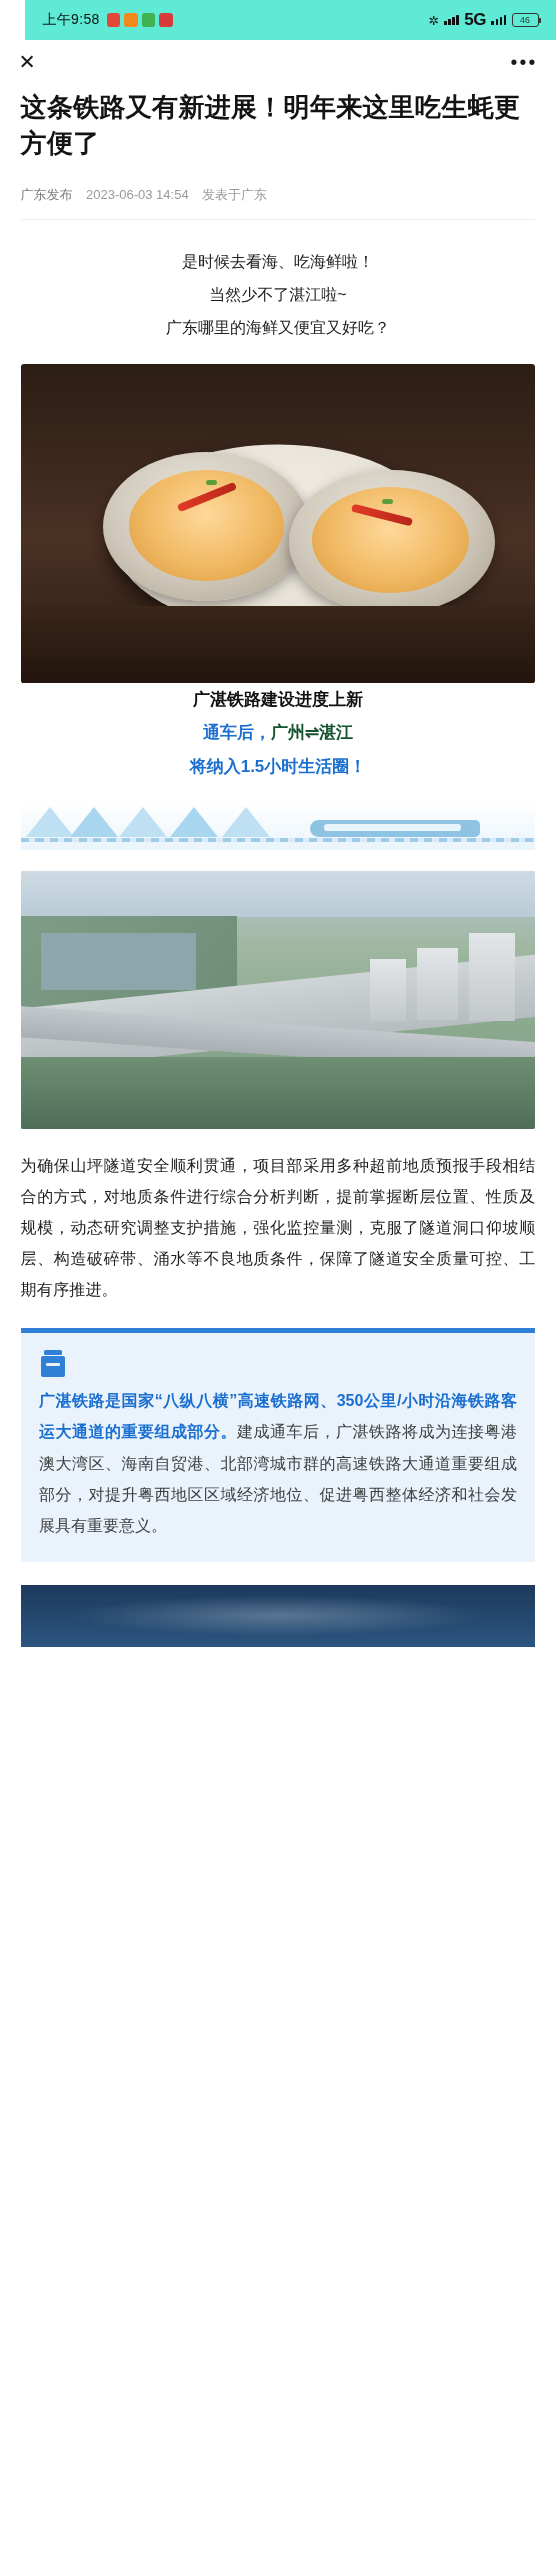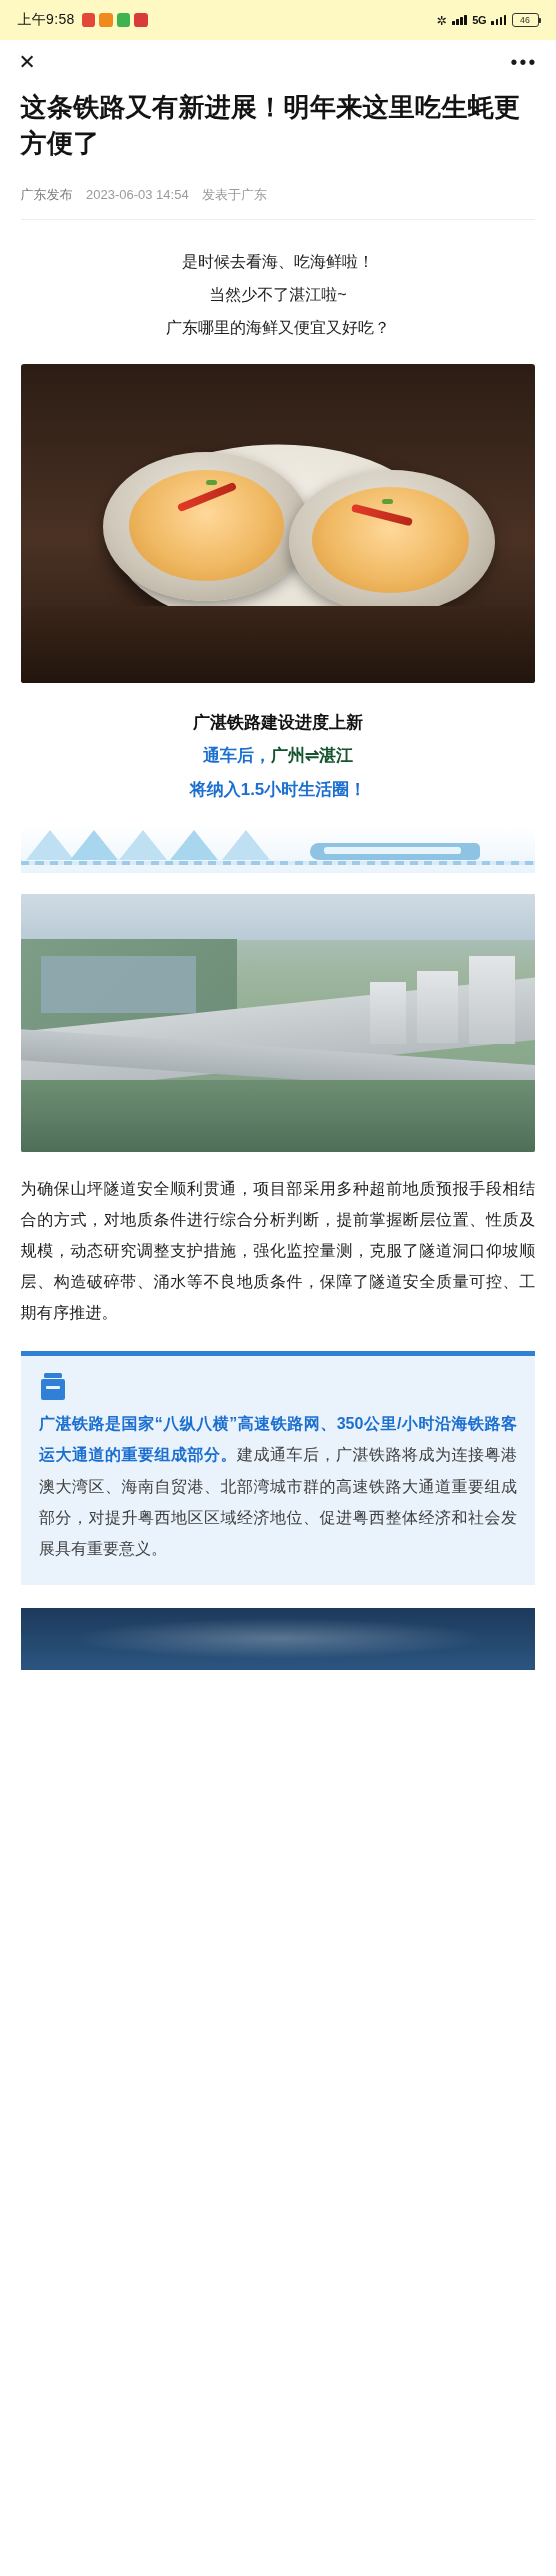--- a/index.html
+++ b/index.html
@@ -9,34 +9,35 @@
     font-family: "Liberation Sans", sans-serif;
   }
   body { width: 556px; height: 2611px; position: relative; overflow: hidden; }
 
   
   .statusbar {
     height: 40px;
     display: flex;
     align-items: center;
     padding: 0 17.5px;
-    background: #fef9c3;
+    background: #5eead4;
     font-size: 14px;
     color: #111;
+    margin-left: 25px;
   }
   .sb-time { font-size: 14px; letter-spacing: 0.3px; }
   .sb-icons-left { display: flex; align-items: center; gap: 4.1px; margin-left: 7.2px; }
   .sb-sq { width: 13.4px; height: 13.4px; border-radius: 3.1px; display:inline-block; }
   .sb-spacer { flex: 1; }
   .sb-icons-right { display: flex; align-items: center; gap: 5.2px; }
   .sb-bt { font-size: 12.4px; color: #1a1a1a; }
   .sb-sig { font-size: 11.3px; display: flex; align-items: flex-end; gap: 1.5px; }
   .bar { width: 2.6px; background: #111; display:inline-block; border-radius: 0.5px;}
   .b1 { height: 4.1px; } .b2 { height: 6.2px; } .b3 { height: 8.2px; } .b4 { height: 10.3px; }
-  .sb-5g { font-size: 11px; font-weight: bold; letter-spacing: -0.3px;}
+  .sb-5g { font-size: 17px; font-weight: bold; letter-spacing: -0.3px;}
   .sb-batt {
     width: 27px; height: 13.4px; border: 1px solid #333; border-radius: 3.1px;
     position: relative; display: flex; align-items: center; justify-content: center;
     font-size: 8.8px; color: #333;
   }
   .sb-batt:after {
     content: ""; position: absolute; right: -3.1px; top: 3.6px; width: 2.1px; height: 5.2px;
     background: #333; border-radius: 0 1px 1px 0;
   }
 
@@ -105,21 +106,21 @@
   .hero .ch2 { left: 330px; top: 147px; transform: rotate(14deg); }
   .hero .scall {
     position: absolute; width: 11.3px; height: 5.2px; border-radius: 2.6px; background: #5e9e3a;
   }
   .hero .table {
     position: absolute; left: 0; bottom: 0; width: 100%; height: 77px;
     background: linear-gradient(180deg,#3a2519,#22150d);
   }
 
   .center-block {
-    text-align: center; margin-top: 23px;
+    text-align: center; 
     font-size: 17px; line-height: 1.95; color: #111; font-weight: bold;
   }
   .center-block .line1 { font-weight: bold; color: #111; }
   .center-block .line2 { color: #1b6fd0; font-weight: bold; }
   .center-block .line3 { color: #1b6fd0; font-weight: bold; }
   .center-block .line2 .hl { color: #14532d; }
 
   
   .strip {
     margin-top: 20.6px; width: 100%; height: 47px; position: relative; overflow: hidden;

